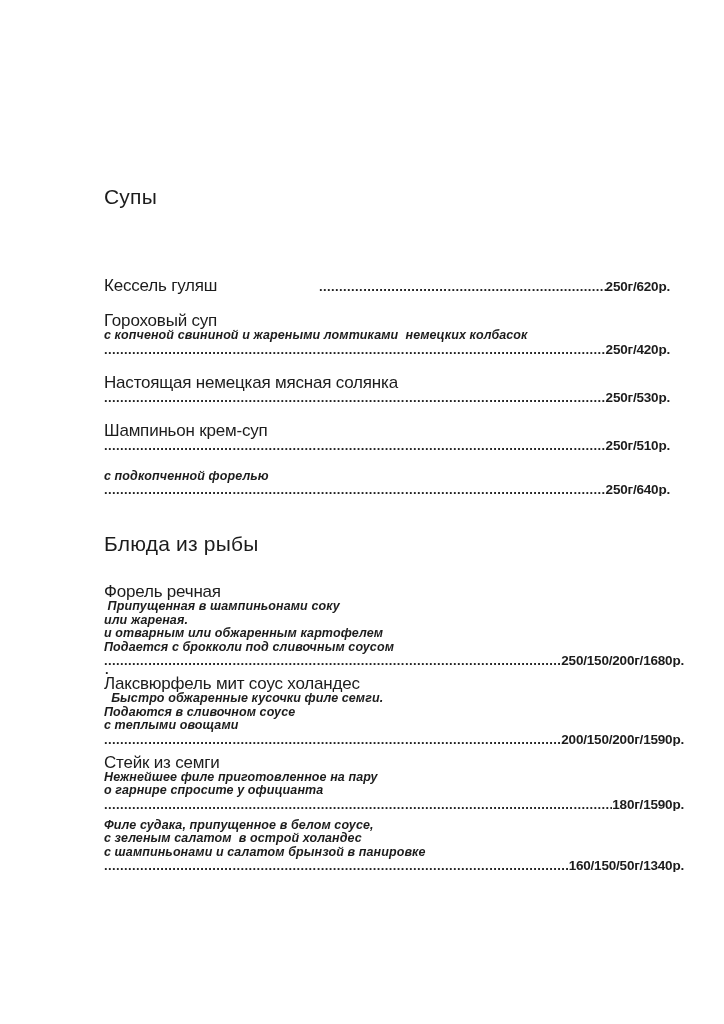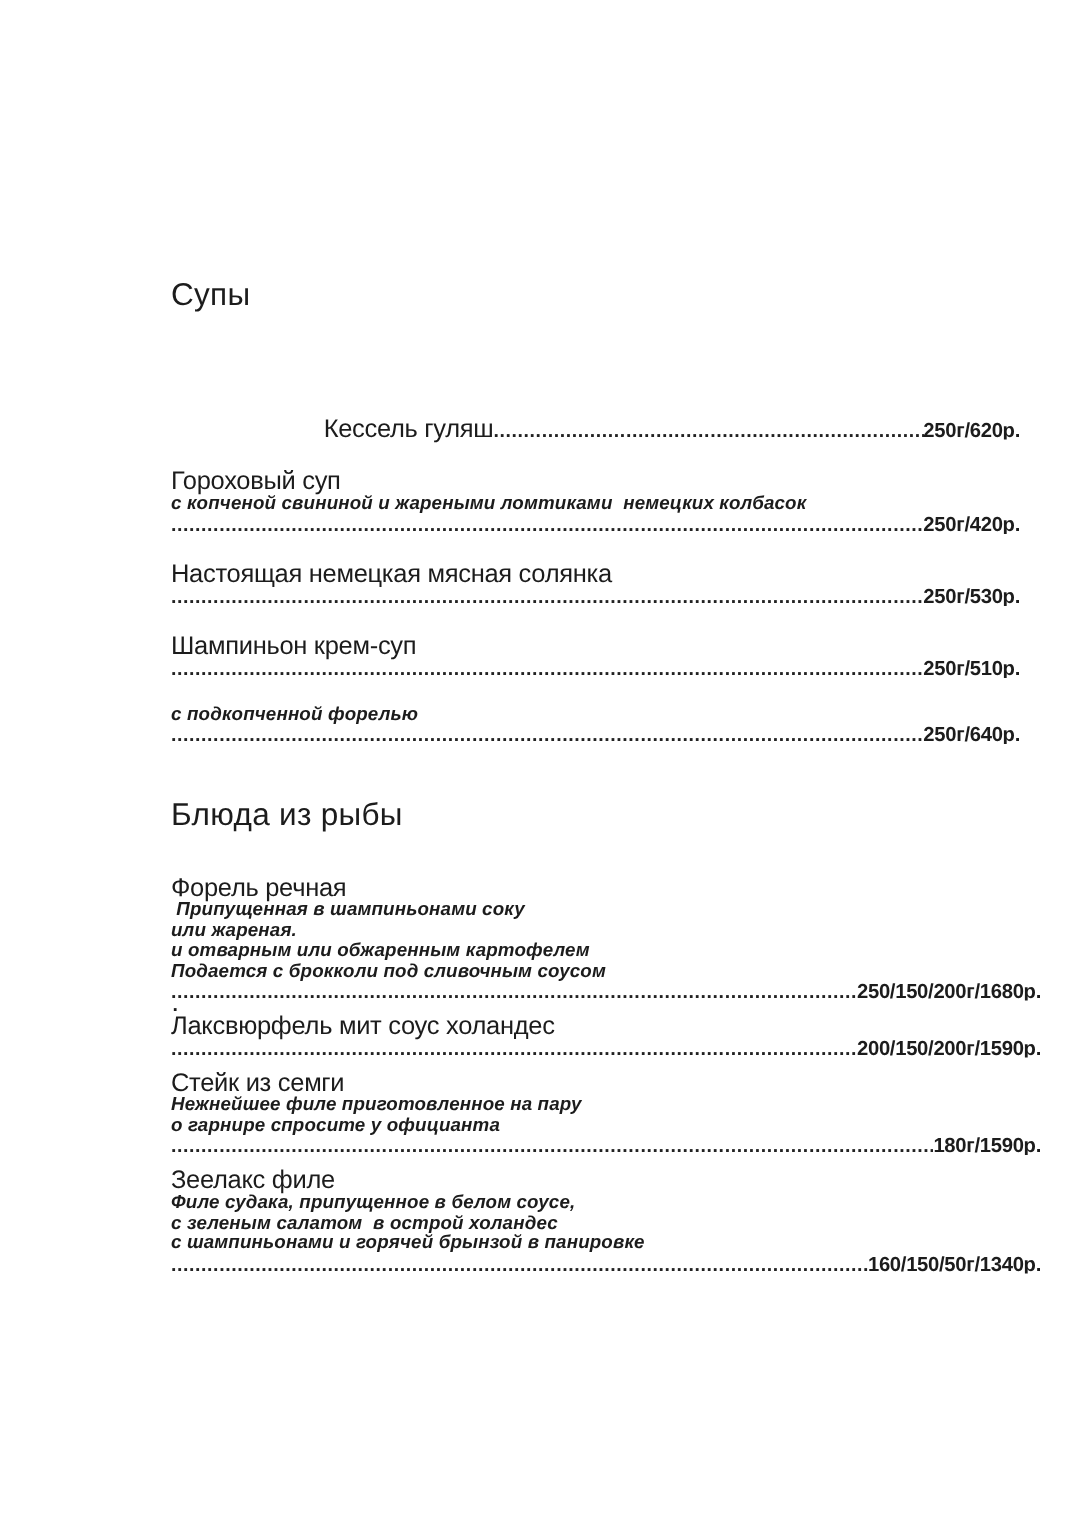--- a/index.html
+++ b/index.html
@@ -9,21 +9,21 @@
   }
   .page {
     position: relative;
     width: 724px;
     height: 1024px;
     background: #ffffff;
     overflow: hidden;
     font-family: "Liberation Sans", sans-serif;
     color: #1c1c1c;
   }
-  .menu-section { position: absolute; left: 114px; }
+  .menu-section { position: absolute; left: 104px; }
   .section-soups { top: 184px; width: 566px; }
   .section-fish  { top: 500px; width: 580px; margin-top: 31px; }
 
   .section-title {
     margin: 0;
     font-size: 21px;
     font-weight: 400;
     line-height: 26px;
     letter-spacing: 0.2px;
   }
@@ -74,21 +74,21 @@
     white-space: nowrap;
     letter-spacing: -0.2px;
   }
 
   
   .item.inline {
     display: flex;
     align-items: baseline;
     margin-bottom: 11px;
   }
-  .item.inline .item-name { width: 215px; flex: 0 0 auto; text-align: right; }
+  .item.inline .item-name { width: 215px; flex: 0 0 auto; }
   .item.inline .leader-row { flex: 1 1 auto; }
 
   
   .pre-dot {
     position: absolute;
     top: -10px;
     left: 1px;
     font-size: 13px;
     font-weight: 700;
     line-height: 10px;
@@ -169,20 +169,25 @@
           </div>
     <div class="leader-row">
       <span class="dots">............................................................................................................................................................................................................................................................................................................</span>
       <span class="price">250/150/200г/1680р.</span>
     </div>
   </div>
 
   <div class="item">
     <span class="pre-dot">.</span>
     <div class="item-name">Лаксвюрфель мит соус холандес</div>
+    <div class="item-descs">
+            <div class="desc-line">  Быстро обжаренные кусочки филе семги.</div>
+            <div class="desc-line">Подаются в сливочном соусе</div>
+            <div class="desc-line">с теплыми овощами</div>
+          </div>
     <div class="leader-row">
       <span class="dots">............................................................................................................................................................................................................................................................................................................</span>
       <span class="price">200/150/200г/1590р.</span>
     </div>
   </div>
 
   <div class="item">
 
     <div class="item-name">Стейк из семги</div>
     <div class="item-descs">
@@ -190,25 +195,24 @@
             <div class="desc-line">о гарнире спросите у официанта</div>
           </div>
     <div class="leader-row">
       <span class="dots">............................................................................................................................................................................................................................................................................................................</span>
       <span class="price">180г/1590р.</span>
     </div>
   </div>
 
   <div class="item">
 
-    <div class="item-name">Зеелакс филе</div>
     <div class="item-descs">
             <div class="desc-line">Филе судака, припущенное в белом соусе,</div>
             <div class="desc-line">с зеленым салатом  в острой холандес</div>
-            <div class="desc-line">с шампиньонами и горячей брынзой в панировке</div>
+            <div class="desc-line">с шампиньонами и салатом брынзой в панировке</div>
           </div>
     <div class="leader-row">
       <span class="dots">............................................................................................................................................................................................................................................................................................................</span>
       <span class="price">160/150/50г/1340р.</span>
     </div>
   </div>
 </div>
 </section>
 </div>
 

